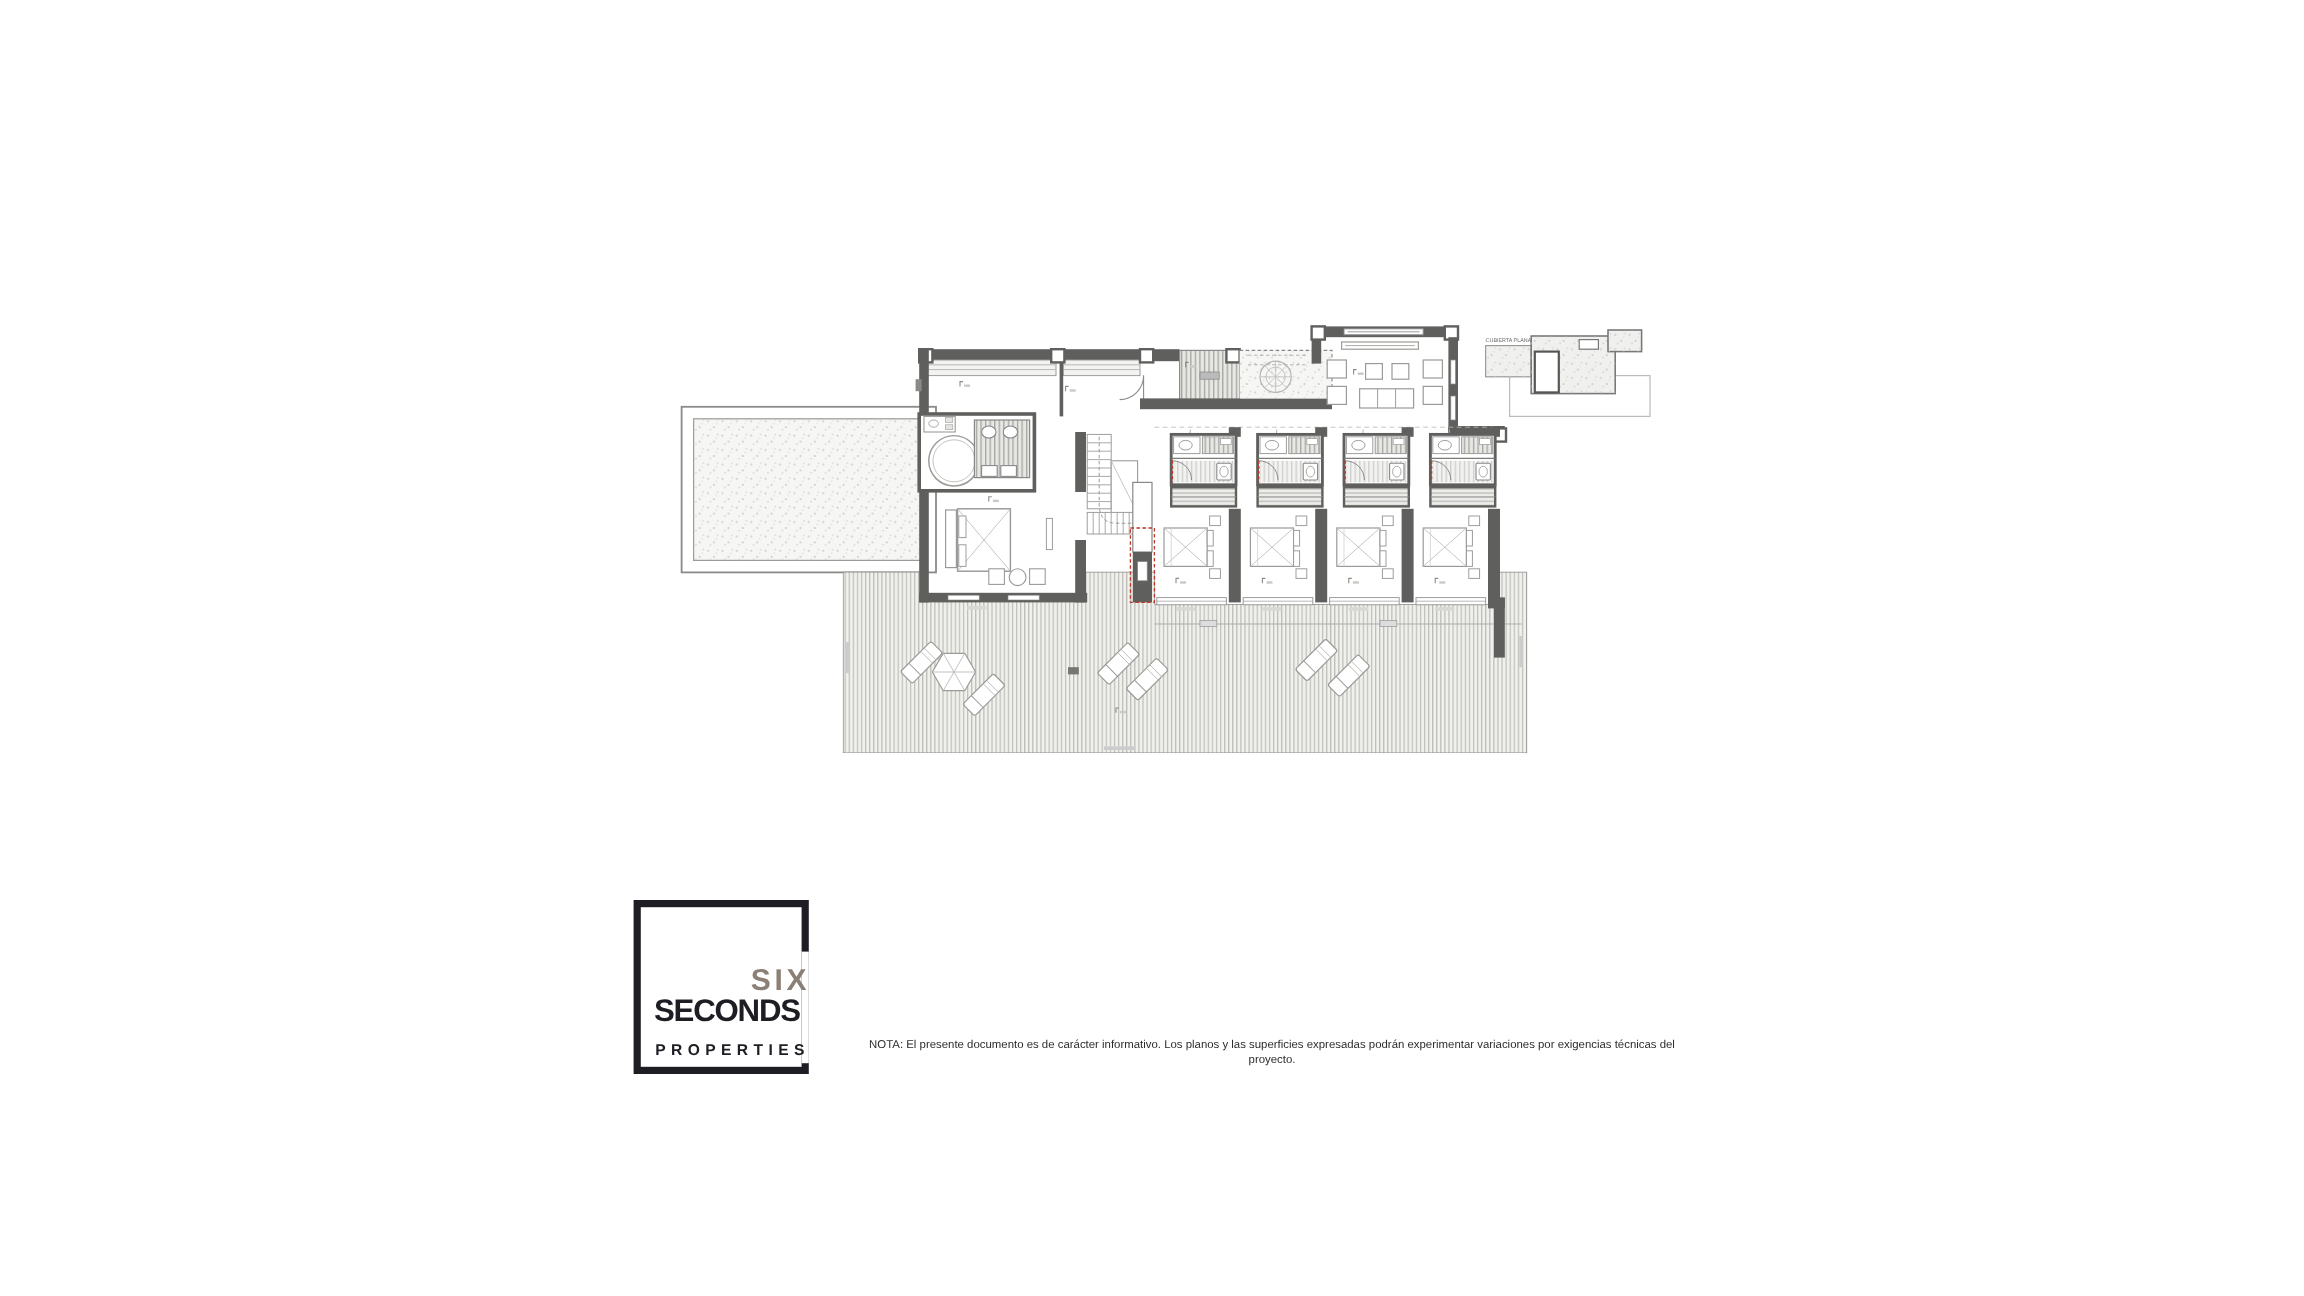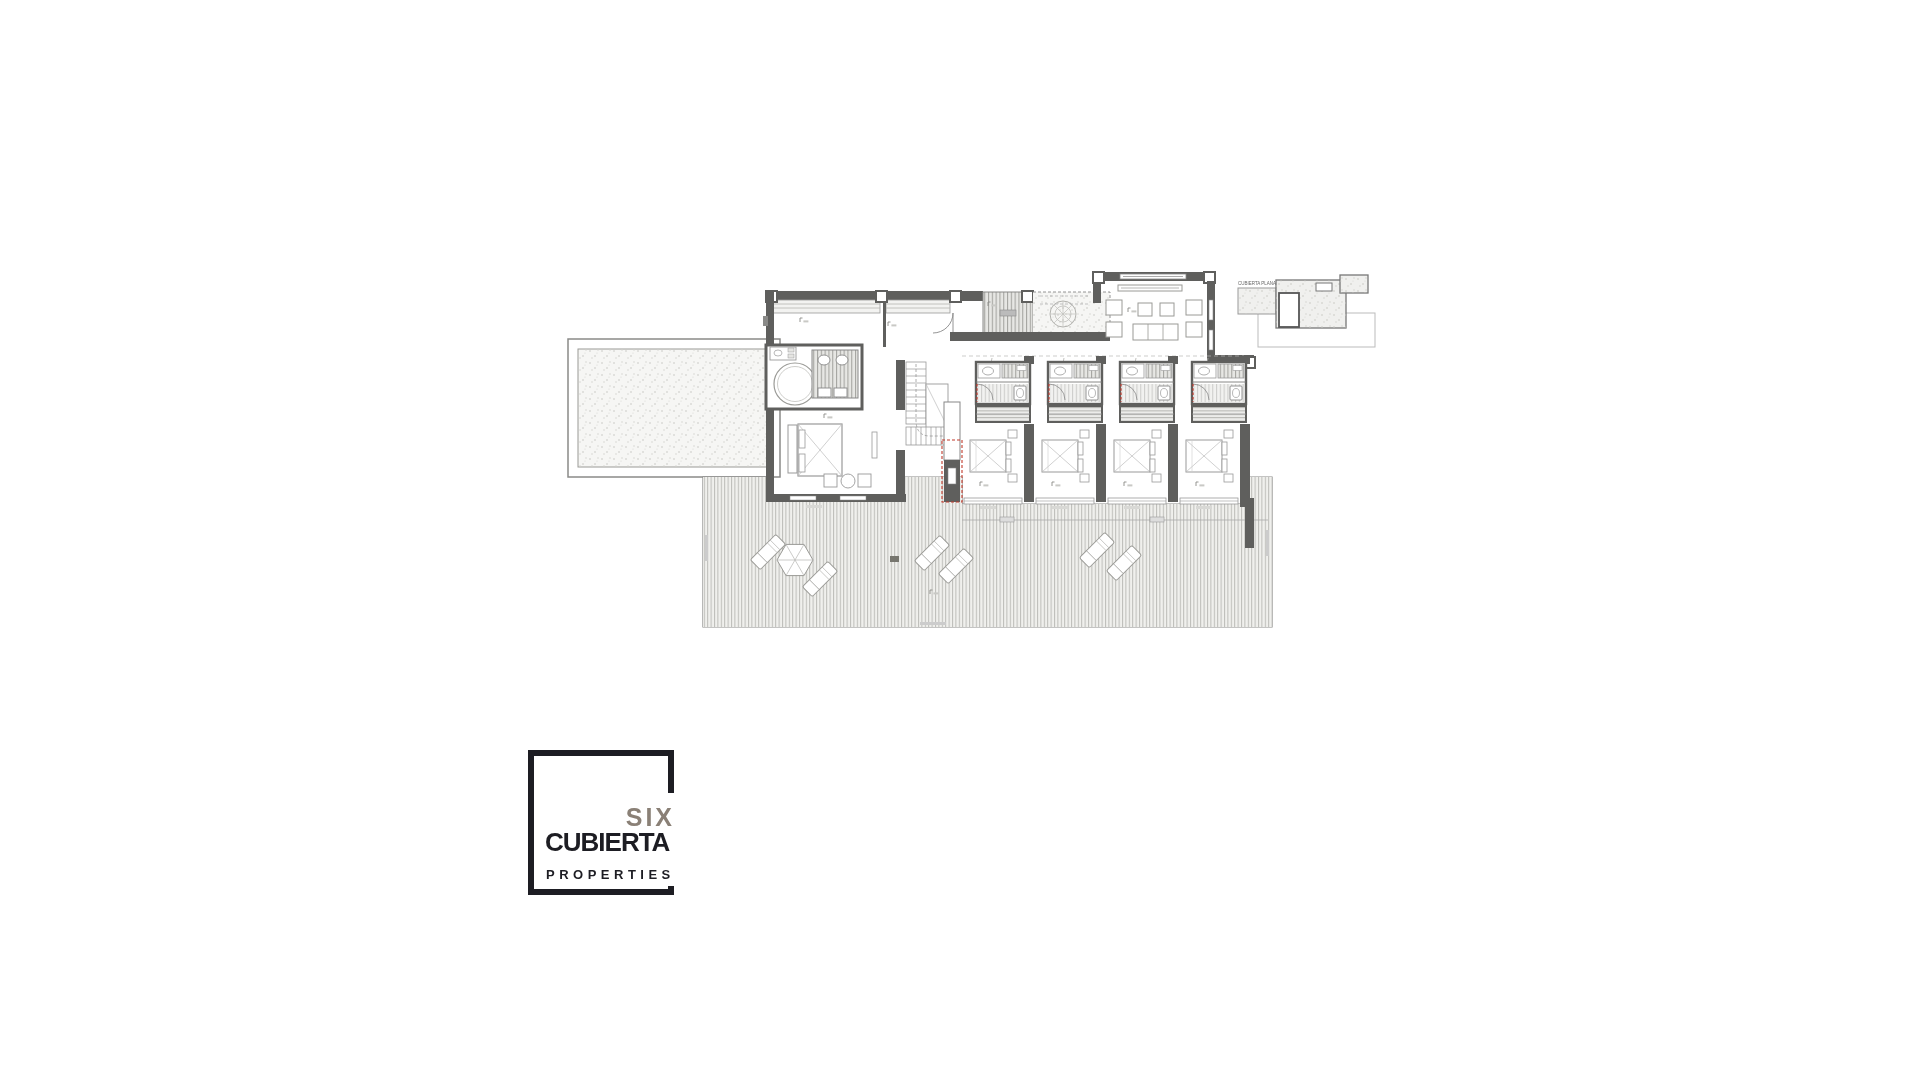--- a/index.html
+++ b/index.html
@@ -286,18 +286,19 @@
     <rect x="1316" y="283" width="16" height="8" fill="#fff" stroke="#777" stroke-width="1"></rect>
     <rect x="1279" y="293" width="20" height="34" fill="#fff" stroke="#555" stroke-width="1.8"></rect>
     <text x="1238" y="285" font-size="4.5" fill="#666">CUBIERTA PLANA</text>
   </g>
 </svg>
 
 <div class="logo">
   <div class="logo-frame"></div>
   <div class="logo-gap"></div>
   <div class="logo-six">SIX</div>
-  <div class="logo-seconds">CUBIERTA</div>
+  <div class="logo-seconds">SECONDS</div>
   <div class="logo-properties">PROPERTIES</div>
 </div>
 
 <div class="disclaimer">
+  <div>NOTA: El presente documento es de carácter informativo. Los planos y las superficies expresadas podrán experimentar variaciones por exigencias técnicas del proyecto.</div>
 </div>
 
 </body></html>

